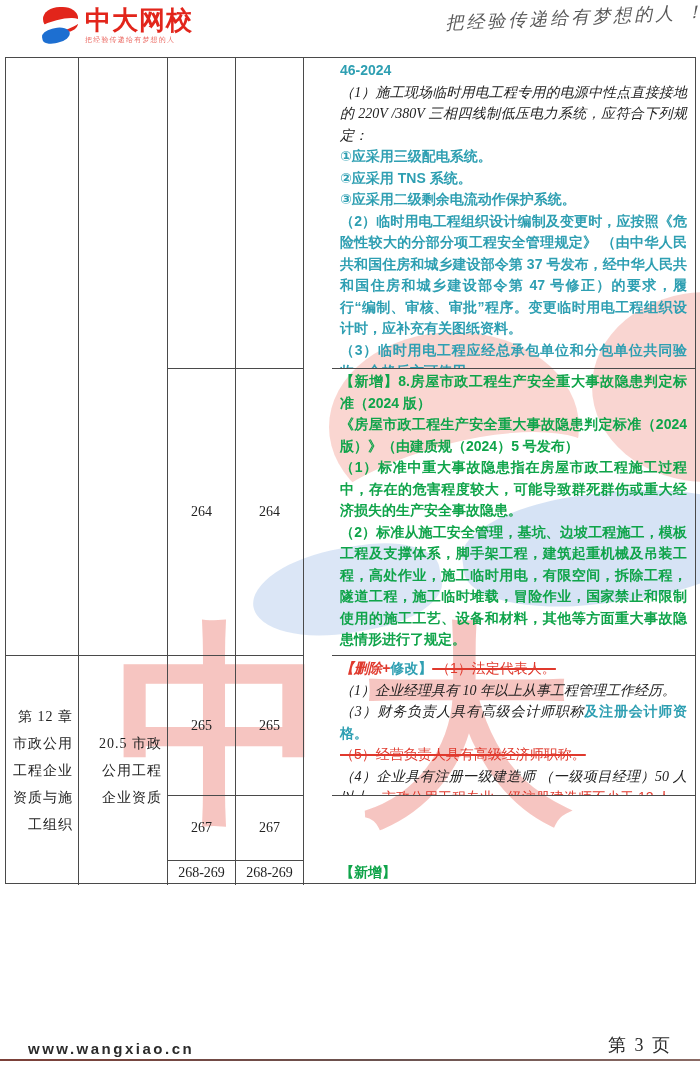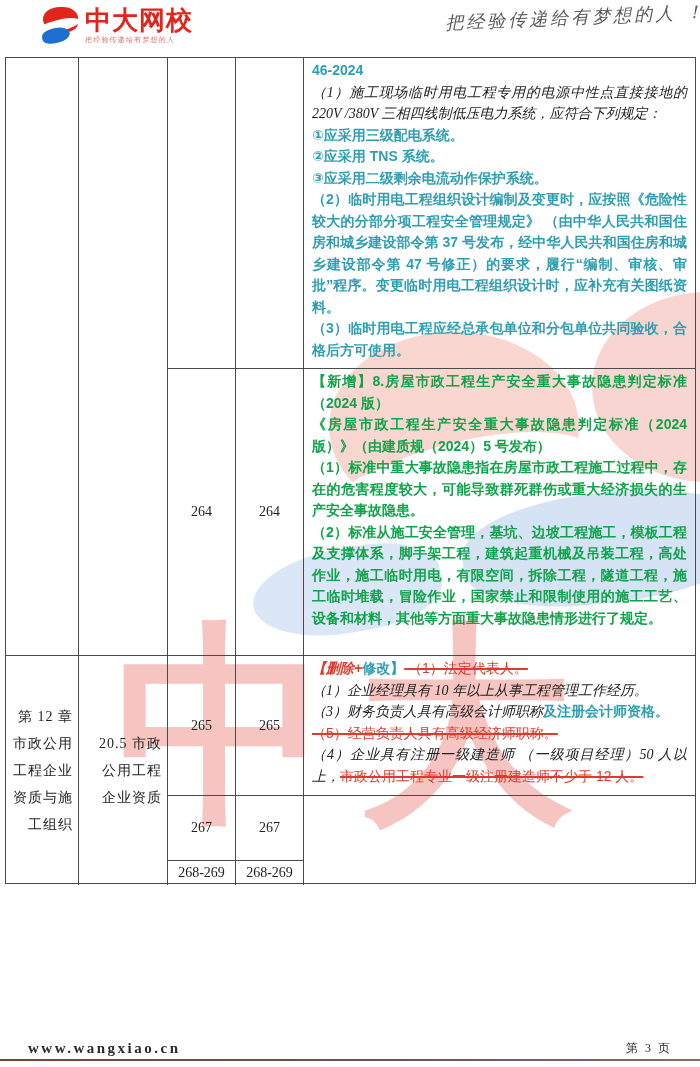--- a/index.html
+++ b/index.html
@@ -43,39 +43,39 @@
   
   #revision-table{
     position:absolute;left:5px;top:57px;width:691px;height:827px;z-index:1;
     display:grid;
     grid-template-columns:73px 89px 68px 68px 1fr;
     grid-template-rows:311px 287px 140px 65px 24px;
     border:1.5px solid var(--line);
     font-size:14px;color:var(--ink);
   }
   .cell{border-right:1.5px solid var(--line);border-bottom:1.5px solid var(--line);background:transparent;overflow:hidden;}
-  .no-br{border-right:none;}
+  .no-br{border-right:none;margin-left:28px;}
   .no-bb{border-bottom:none;}
   .chapter-cell,.section-cell{
     display:flex;align-items:center;justify-content:center;text-align:right;
     padding:4px 5px;line-height:27px;letter-spacing:1px;
   }
   .page-cell{display:flex;align-items:center;justify-content:center;}
   .content-cell{padding:2px 8px 0 8px;line-height:21.5px;text-align:justify;}
   .content-cell.tight{line-height:20px;padding-top:1px;}
   .seg-black{color:var(--ink);font-family:"Liberation Serif","DejaVu Serif",serif;font-style:italic;}
   .seg-teal{color:var(--teal);font-weight:bold;font-family:"Liberation Sans","DejaVu Sans",sans-serif;}
   .seg-green{color:var(--green);font-weight:bold;font-family:"Liberation Sans","DejaVu Sans",sans-serif;}
   .seg-red{color:var(--red);font-weight:normal;font-family:"Liberation Sans","DejaVu Sans",sans-serif;text-decoration:line-through;text-decoration-thickness:1.5px;}
   .seg-redb{color:var(--red);font-weight:bold;font-family:"Liberation Sans","DejaVu Sans",sans-serif;font-style:italic;}
   
   #footer{position:absolute;left:0;bottom:0;width:700px;height:40px;z-index:2;}
   .footer-rule{position:absolute;left:0;bottom:6px;width:700px;height:2px;background:linear-gradient(90deg,#7c4038,#6b5350 55%,#8a6a64);}
-  .footer-site{position:absolute;left:28px;bottom:10px;font-family:Liberation Serif, serif;font-weight:bold;color:#2b2b2b;font-size:15px;letter-spacing:2.5px;}
-  .footer-page{position:absolute;right:28px;bottom:10px;color:#2b2b2b;font-size:12px;letter-spacing:2px;}
+  .footer-site{position:absolute;left:28px;bottom:10px;font-family:Liberation Sans, sans-serif;font-weight:bold;color:#2b2b2b;font-size:15px;letter-spacing:2.5px;}
+  .footer-page{position:absolute;right:28px;bottom:10px;color:#2b2b2b;font-size:18px;letter-spacing:2px;}
 </style>
 </head>
 <body>
 
 <div id="page">
 
   <div id="watermark">
     <div class="wm-red1"></div>
     <div class="wm-red1-cut"></div>
     <div class="wm-red2"></div>
@@ -117,20 +117,21 @@
 
     <div class="cell page-cell" style="grid-column:3;grid-row:3;">265</div>
     <div class="cell page-cell" style="grid-column:4;grid-row:3;">265</div>
     <div class="cell content-cell no-br" style="grid-column:5;grid-row:3;"><span class="seg-redb">【删除+</span><span class="seg-teal">修改】</span><span class="seg-red"> （1）法定代表人。</span><br><span class="seg-black">（1）企业经理具有 10 年以上从事工程管理工作经历。</span><br><span class="seg-black">（3）财务负责人具有高级会计师职称</span><span class="seg-teal">及注册会计师资格。</span><br><span class="seg-red">（5）经营负责人具有高级经济师职称。</span><br><span class="seg-black">（4）企业具有注册一级建造师 （一级项目经理）50 人以上，</span><span class="seg-red">市政公用工程专业一级注册建造师不少于 12 人。</span></div>
 
     <div class="cell page-cell" style="grid-column:3;grid-row:4;">267</div>
     <div class="cell page-cell" style="grid-column:4;grid-row:4;">267</div>
 
     <div class="cell page-cell no-bb" style="grid-column:3;grid-row:5;">268-269</div>
     <div class="cell page-cell no-bb" style="grid-column:4;grid-row:5;">268-269</div>
+    <div class="cell content-cell tight no-br no-bb" style="grid-column:5;grid-row:5;"><span class="seg-green">【新增】</span></div>
   </div>
 
   <div id="footer">
     <div class="footer-rule"></div>
     <div class="footer-site">www.wangxiao.cn</div>
     <div class="footer-page">第 3 页</div>
   </div>
 
 </div>
 

